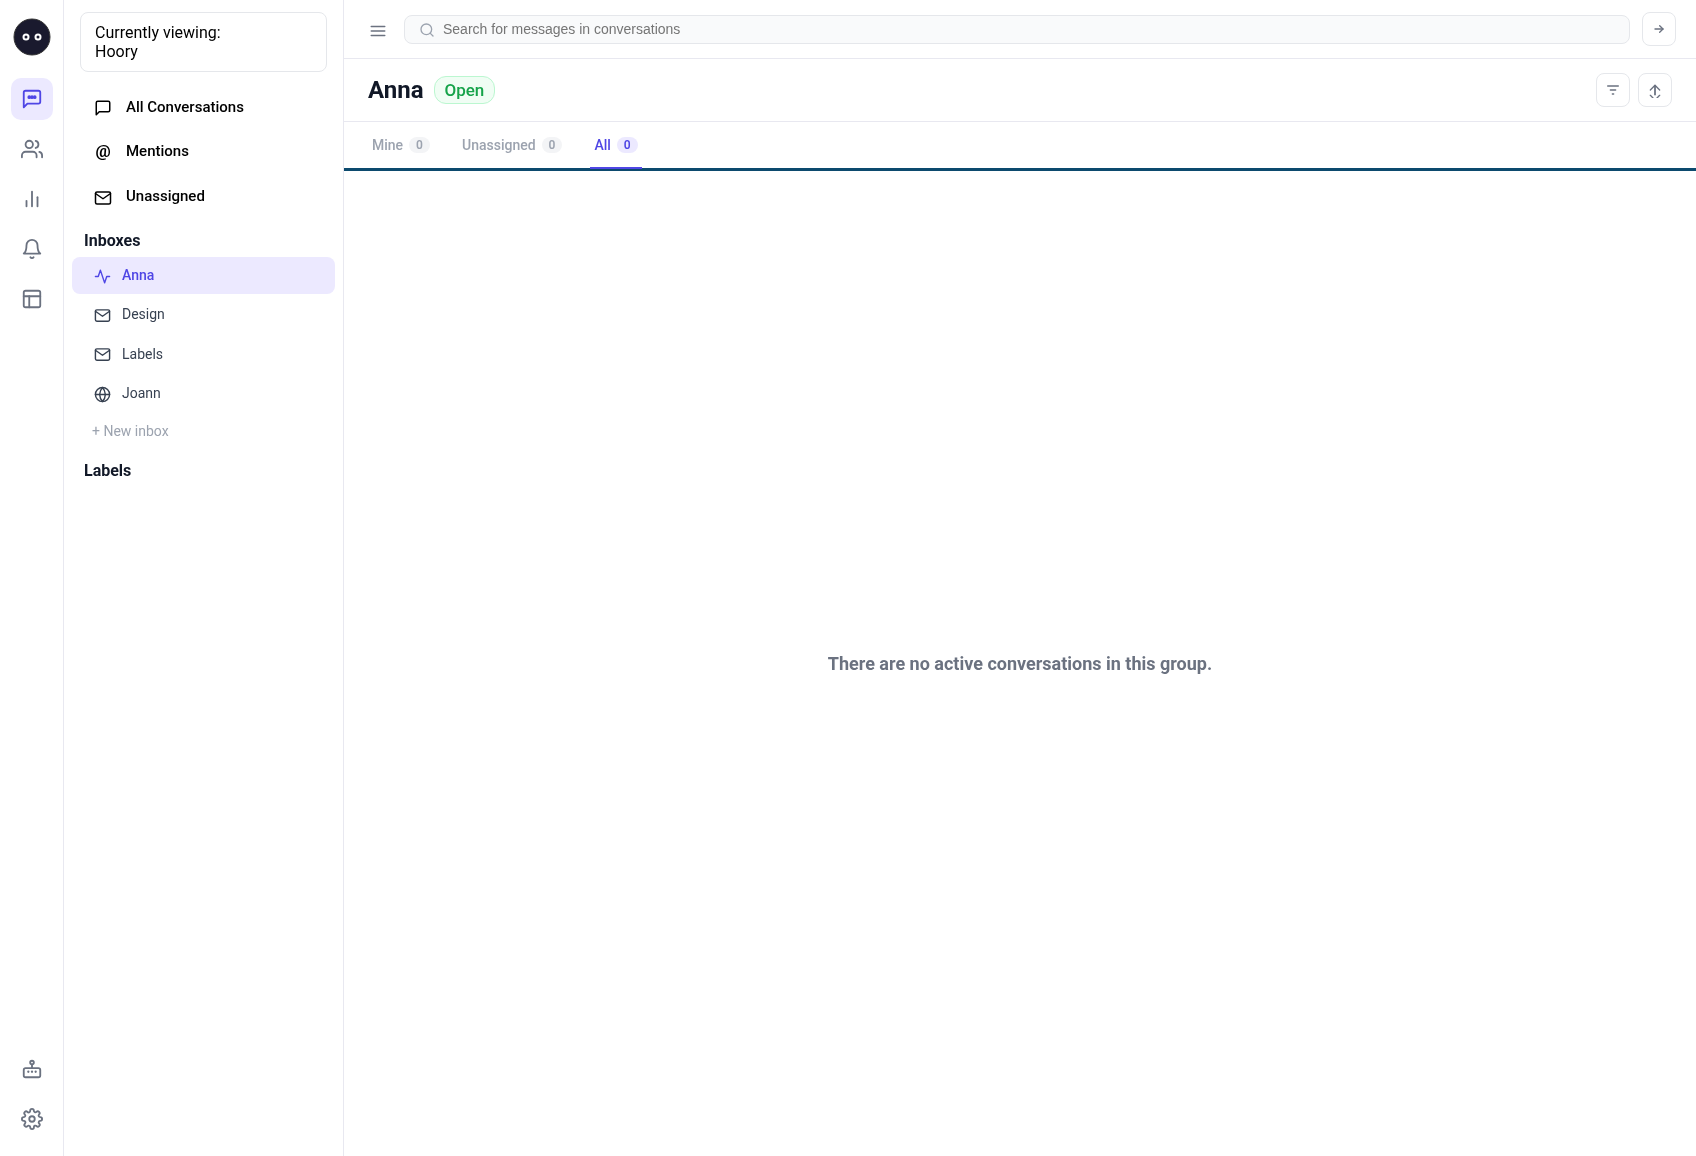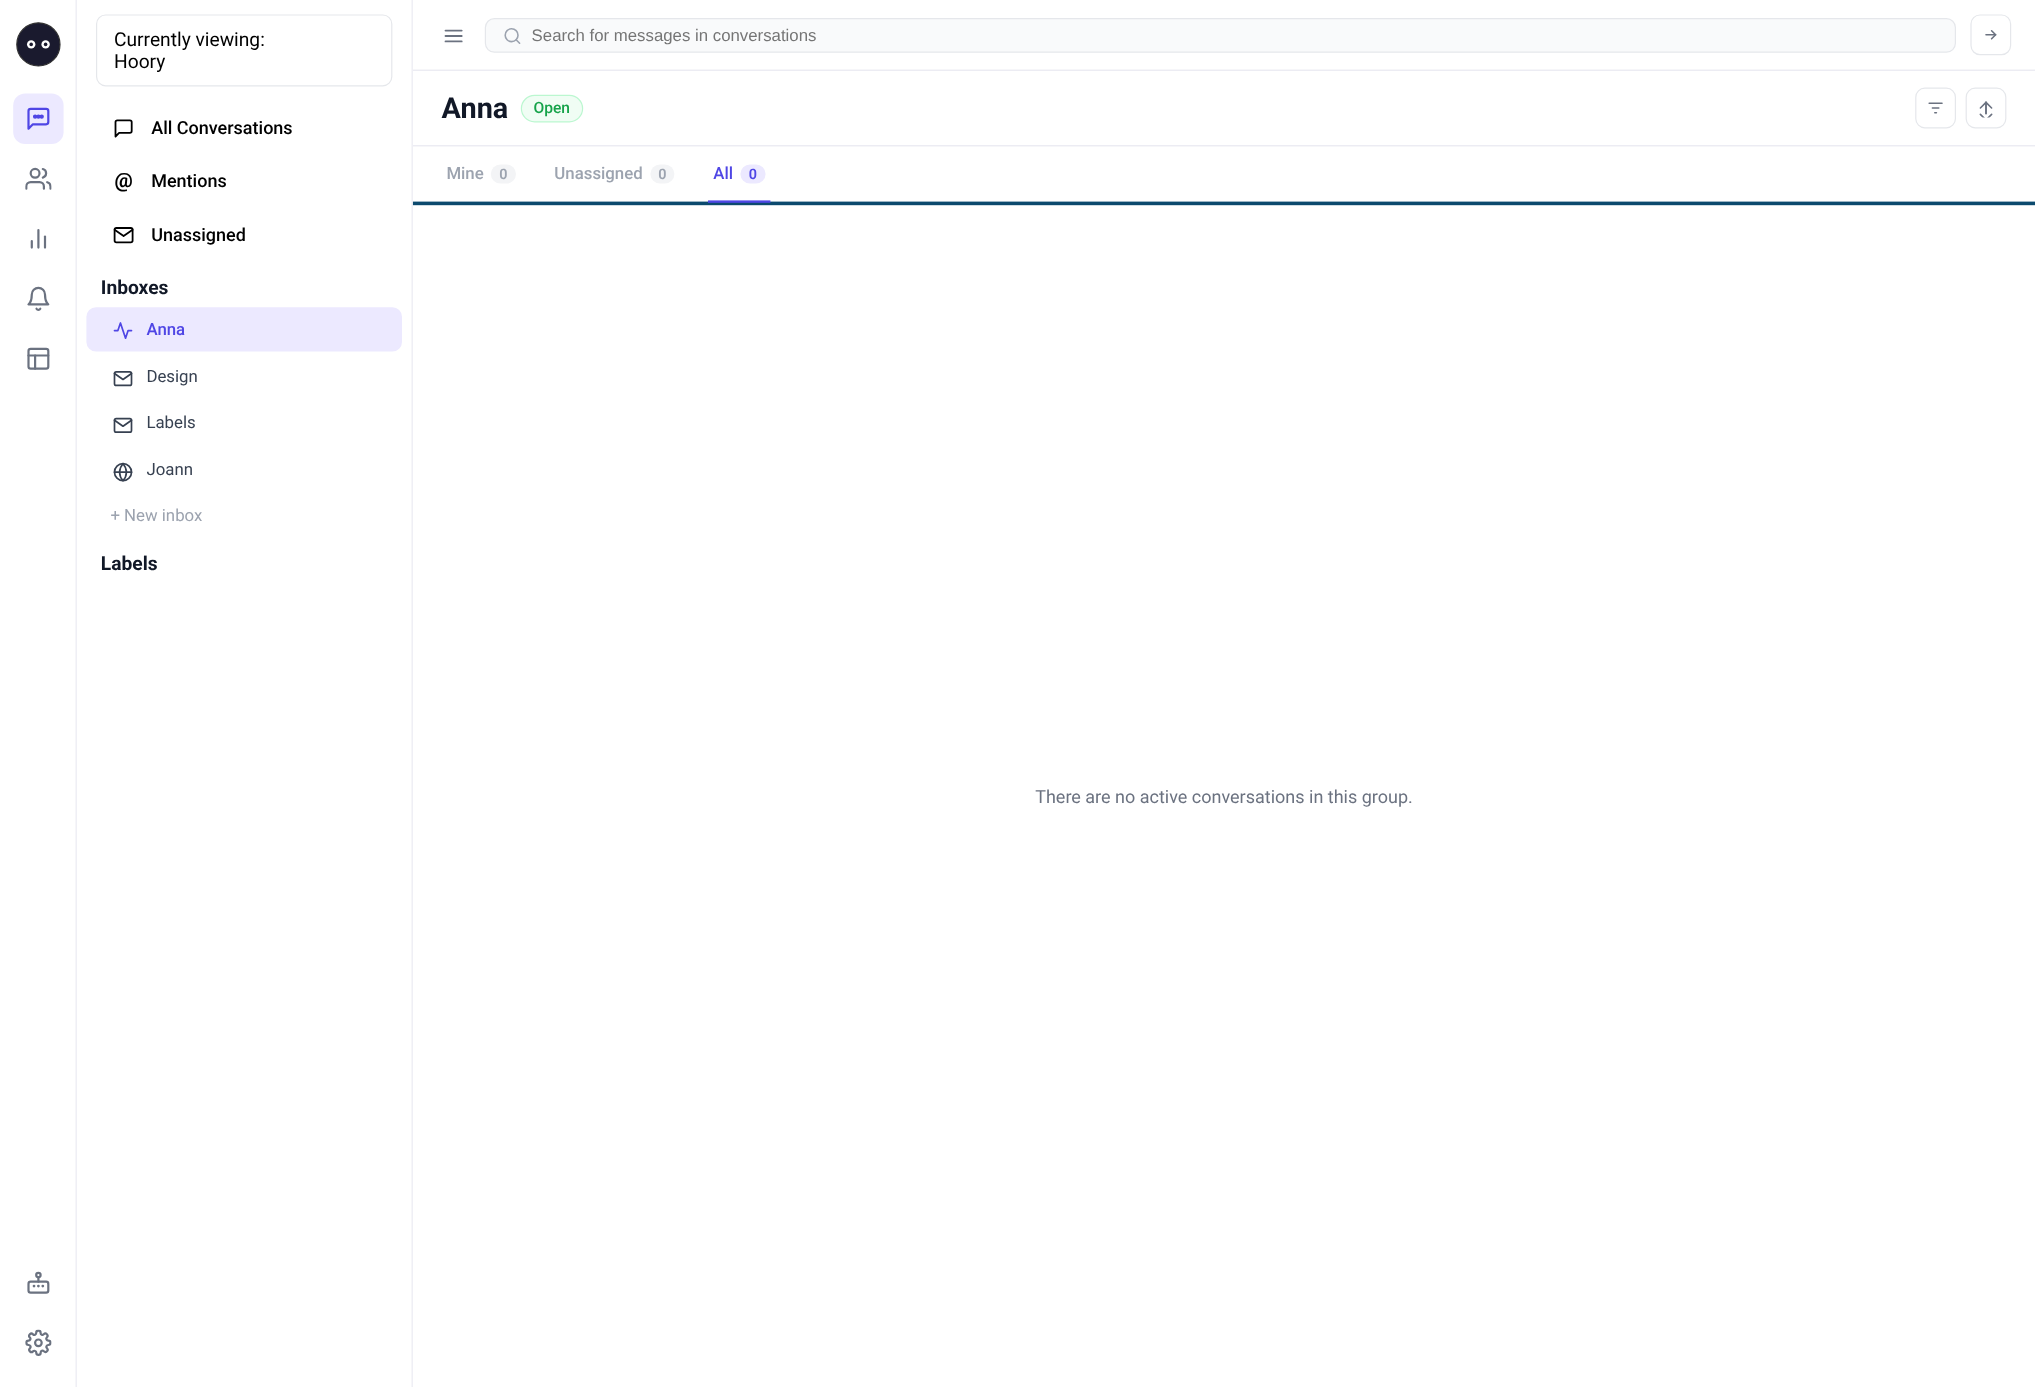--- a/index.html
+++ b/index.html
@@ -222,21 +222,21 @@
       font-weight: 700;
       color: #111827;
     }
 
     .conv-status-badge {
       background: #f0fdf4;
       color: #16a34a;
       border: 1px solid #bbf7d0;
       border-radius: 12px;
       padding: 3px 10px;
-      font-size: 13px;
+      font-size: 17px;
       font-weight: 500;
     }
 
     .conv-header-right {
       display: flex;
       align-items: center;
       gap: 8px;
     }
 
     .icon-btn {
@@ -294,21 +294,22 @@
       color: #4f46e5;
     }
 
     
     .empty-state {
       flex: 1;
       display: flex;
       align-items: center;
       justify-content: center;
       color: #6b7280;
-      font-size: 15px;
+      font-size: 18px;
+      font-weight: bold;
     }
 
     
     svg {
       display: inline-block;
       vertical-align: middle;
     }
   </style>
 </head>
 <body>

